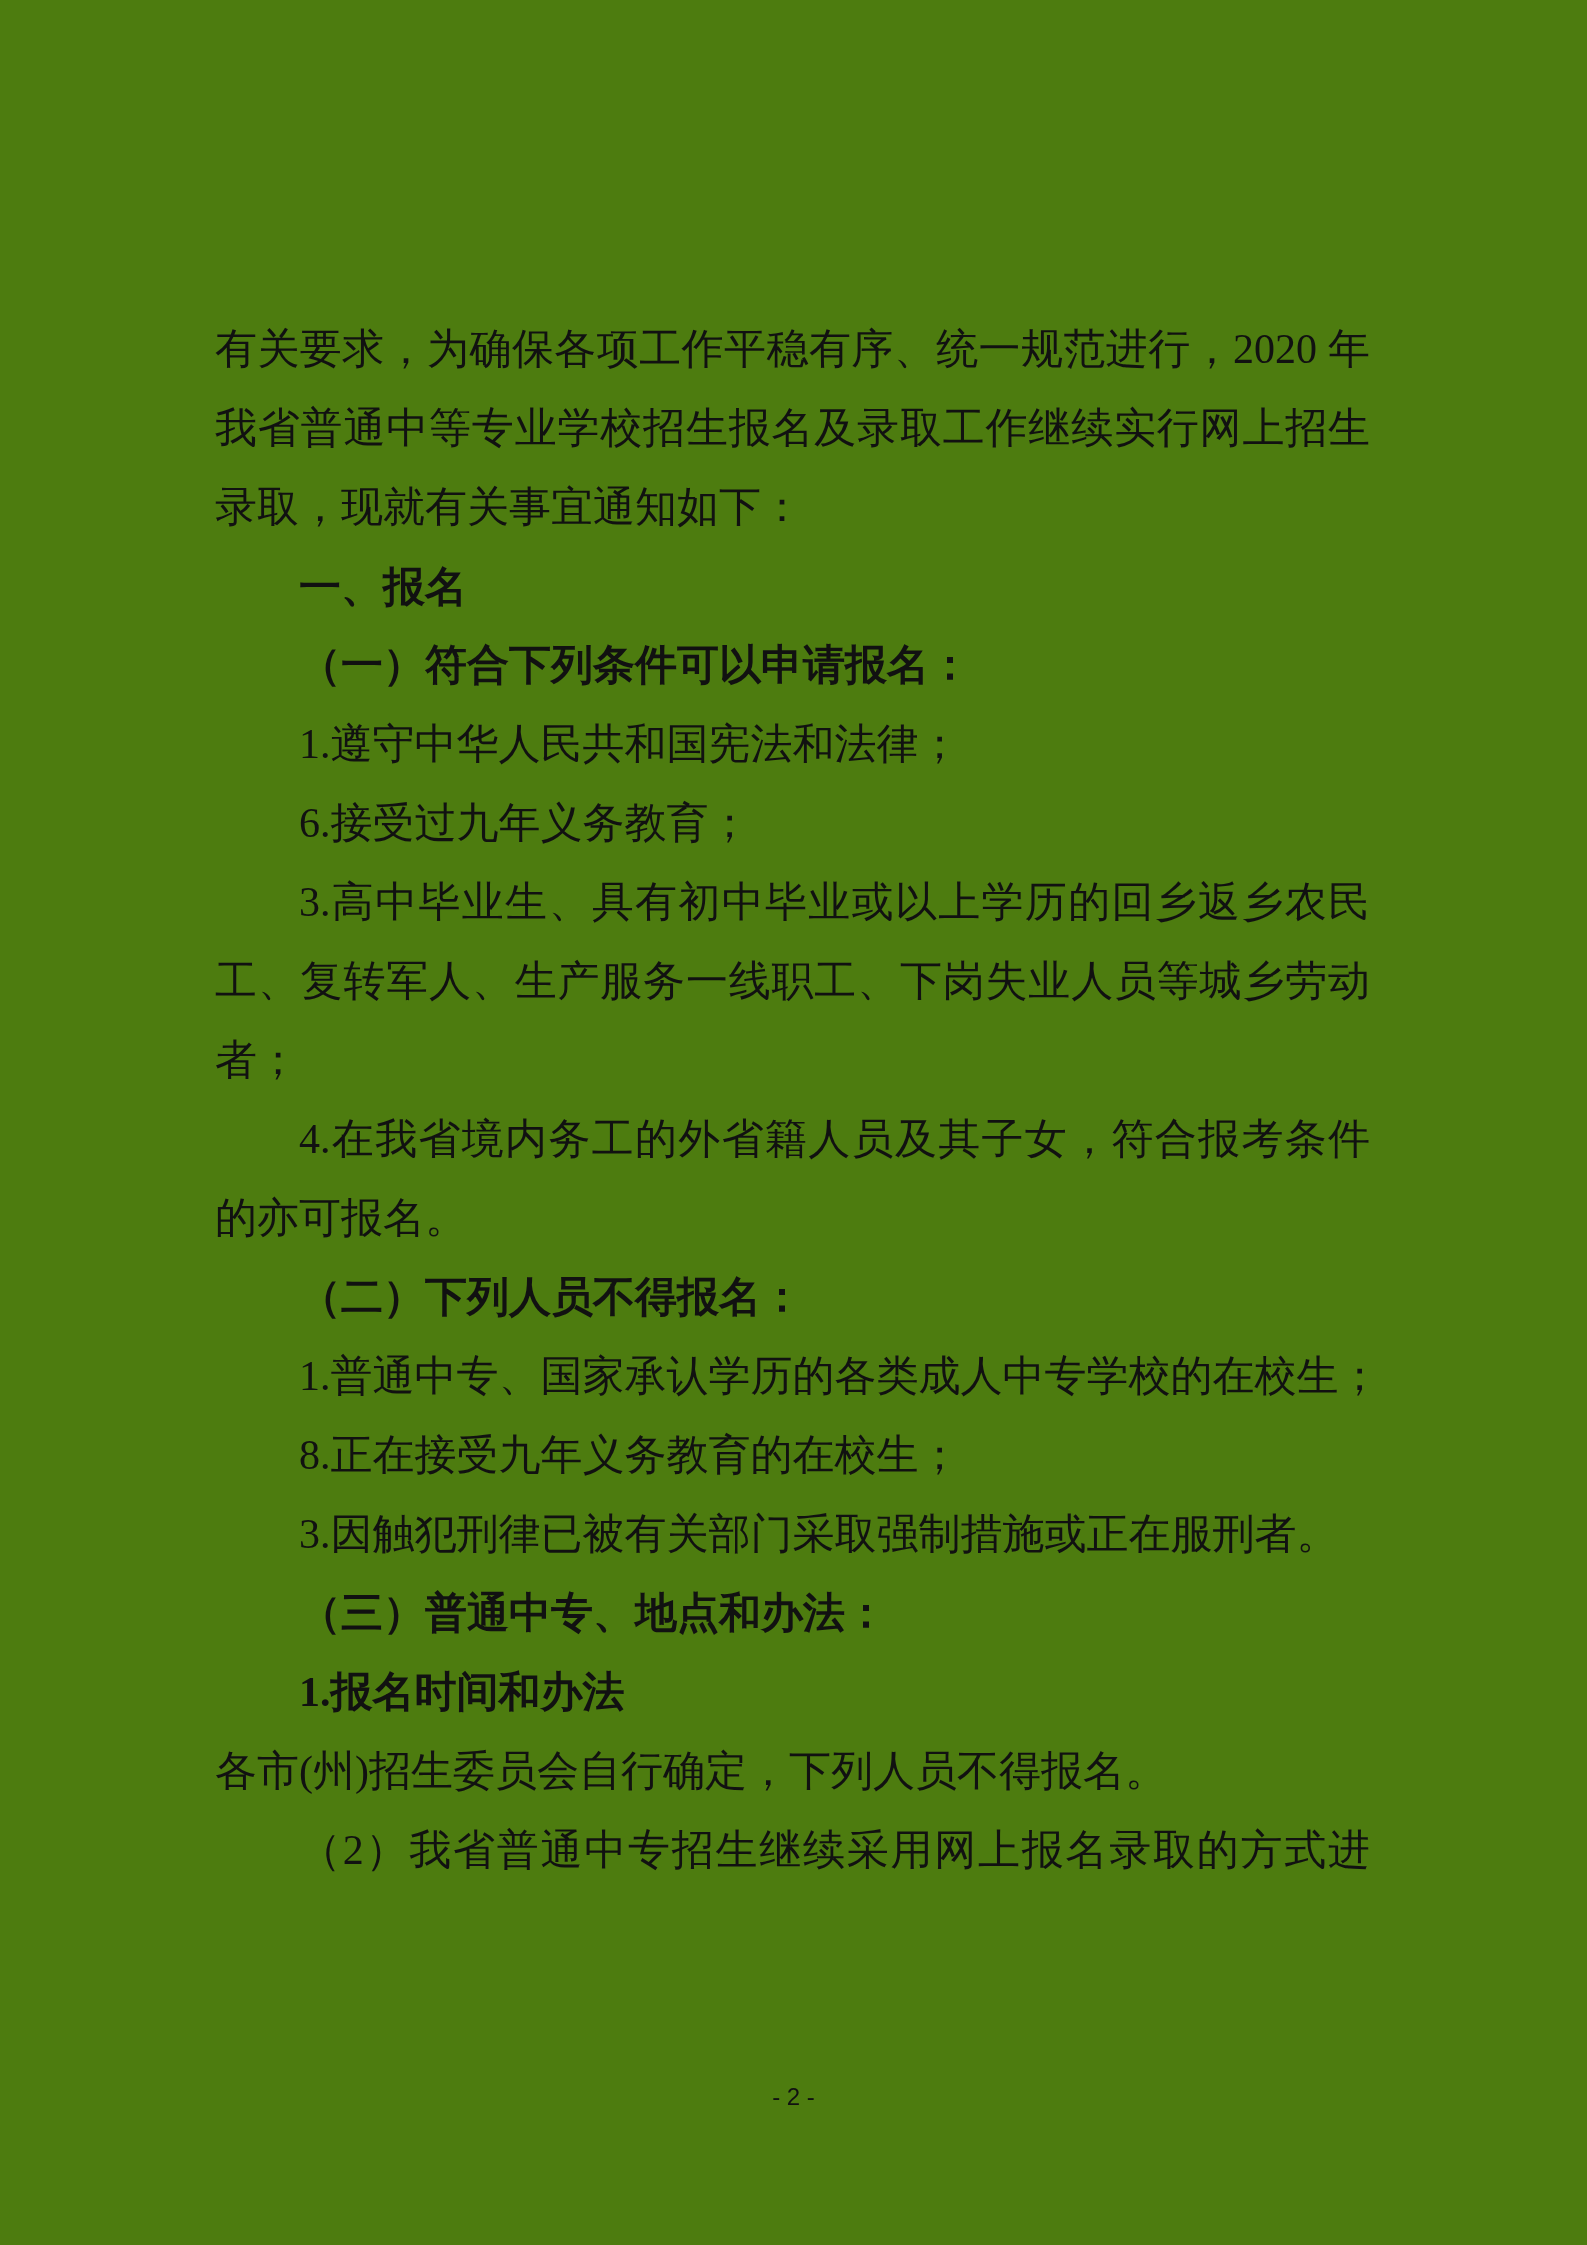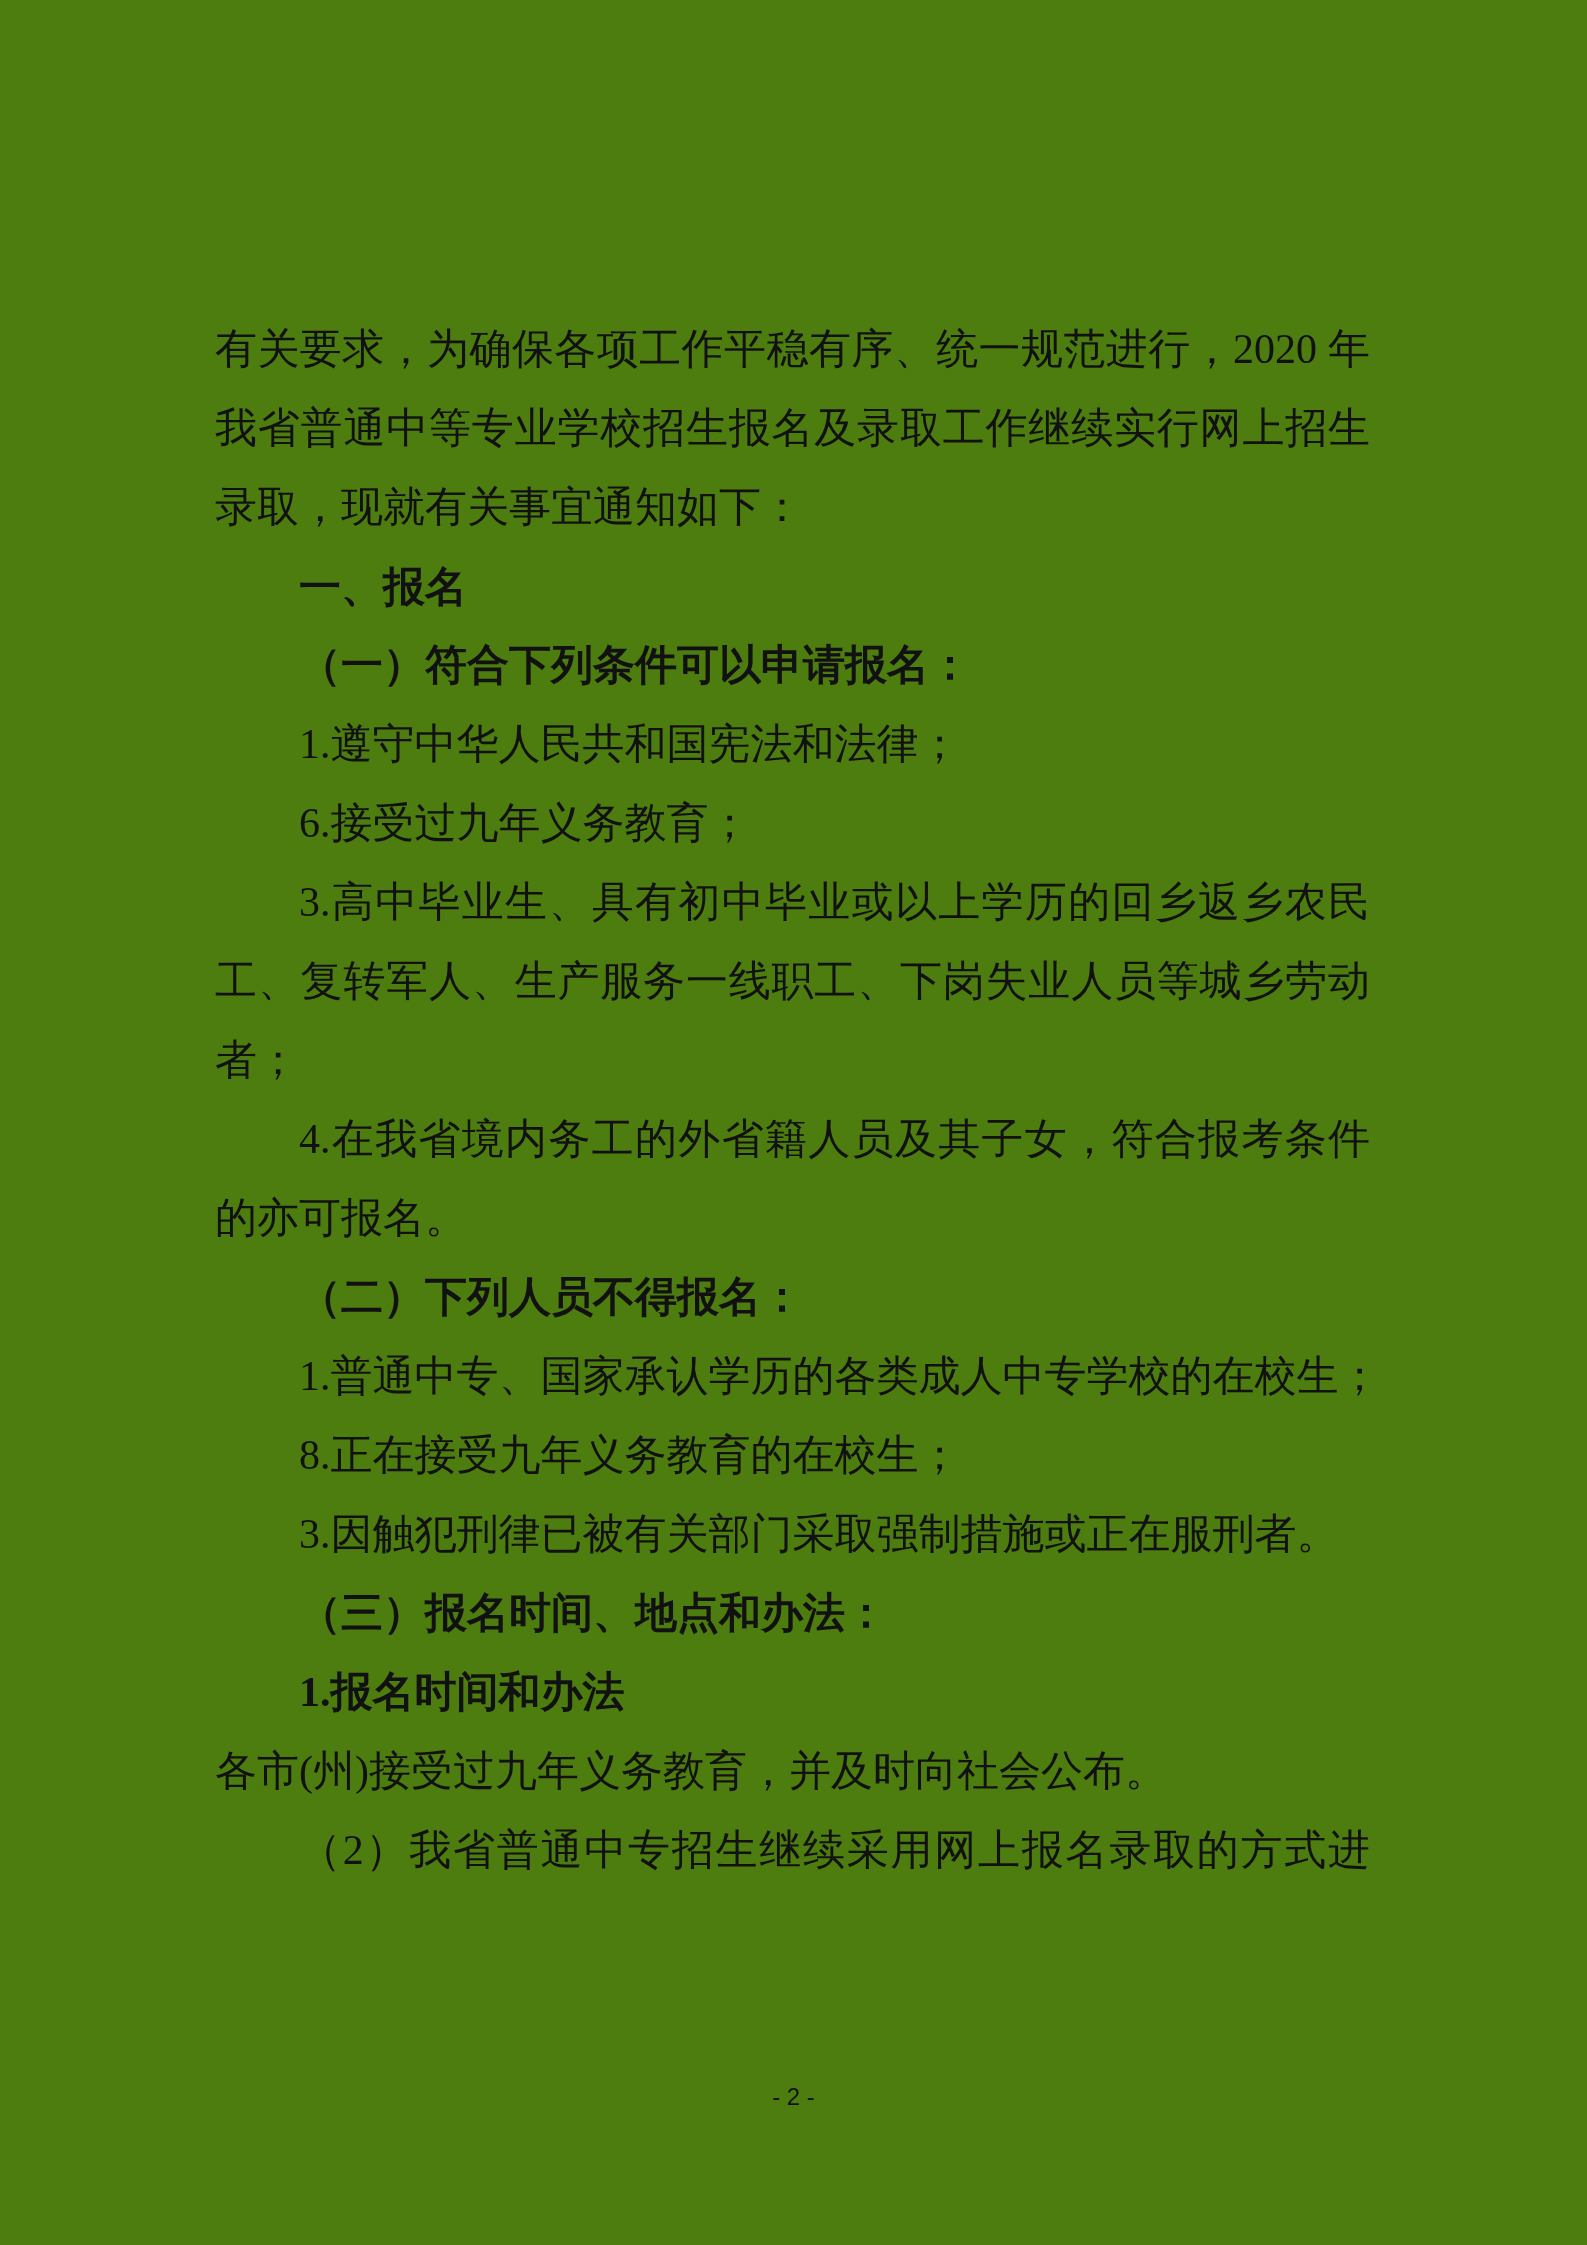--- a/index.html
+++ b/index.html
@@ -64,20 +64,20 @@
     <div class="line indent">6.接受过九年义务教育；</div>
     <div class="line indent fill">3.高中毕业生、具有初中毕业或以上学历的回乡返乡农民</div>
     <div class="line fill">工、复转军人、生产服务一线职工、下岗失业人员等城乡劳动</div>
     <div class="line">者；</div>
     <div class="line indent fill">4.在我省境内务工的外省籍人员及其子女，符合报考条件</div>
     <div class="line">的亦可报名。</div>
     <div class="line indent h-bold">（二）下列人员不得报名：</div>
     <div class="line indent">1.普通中专、国家承认学历的各类成人中专学校的在校生；</div>
     <div class="line indent">8.正在接受九年义务教育的在校生；</div>
     <div class="line indent">3.因触犯刑律已被有关部门采取强制措施或正在服刑者。</div>
-    <div class="line indent h-bold">（三）报名时间、地点和办法：</div>
+    <div class="line indent h-bold">（三）普通中专、地点和办法：</div>
     <div class="line indent h-bold">1.报名时间和办法</div>
-    <div class="line">各市(州)接受过九年义务教育，并及时向社会公布。</div>
+    <div class="line">各市(州)招生委员会自行确定，下列人员不得报名。</div>
     <div class="line indent fill">（2）我省普通中专招生继续采用网上报名录取的方式进</div>
   </div>
 
   <div class="footer">- 2 -</div>
 </div>
 
 </body></html>

